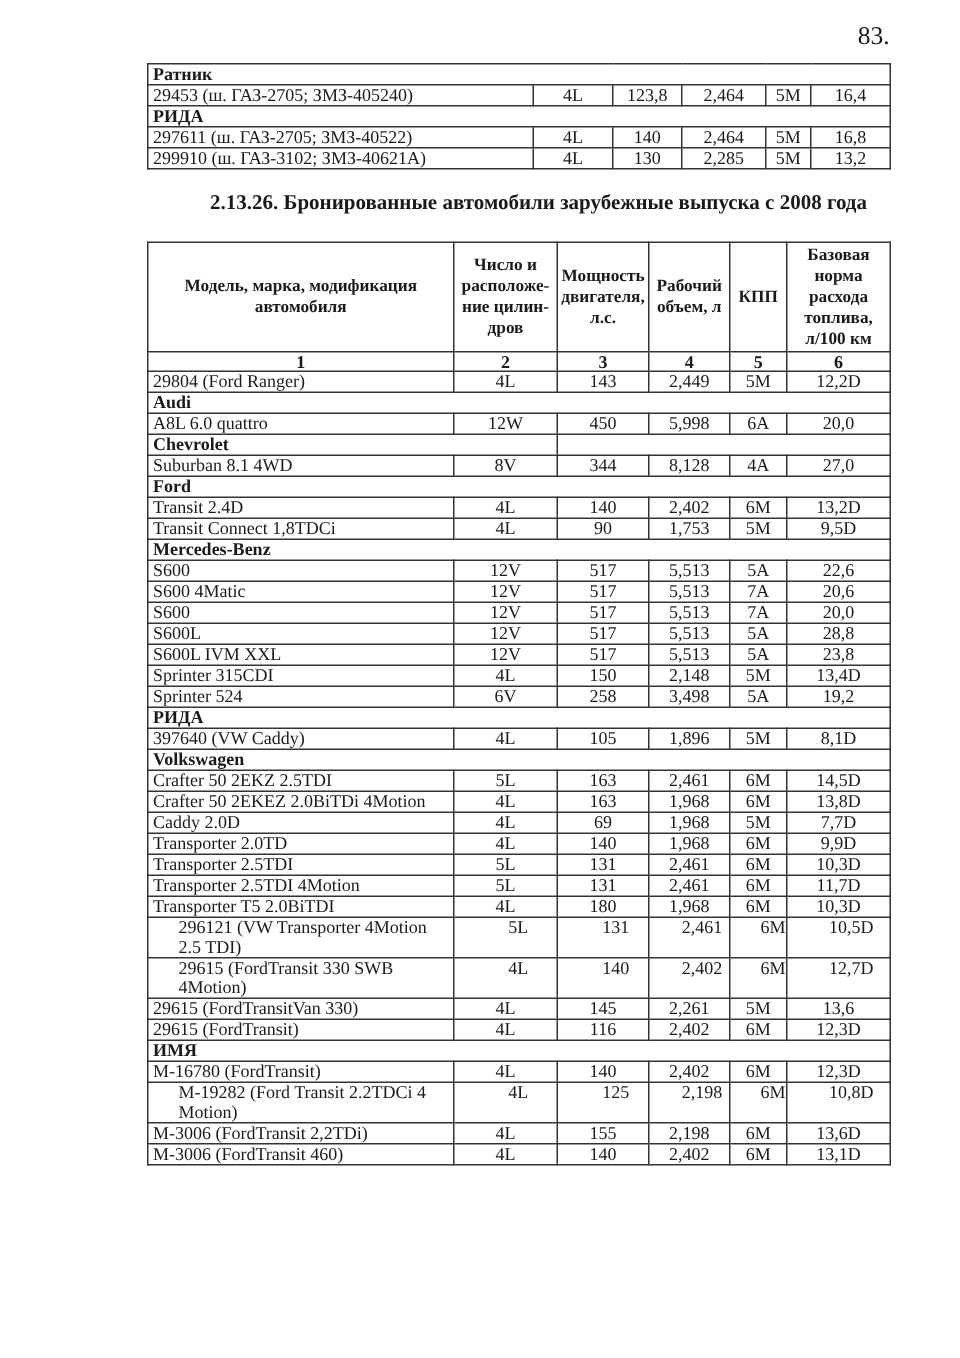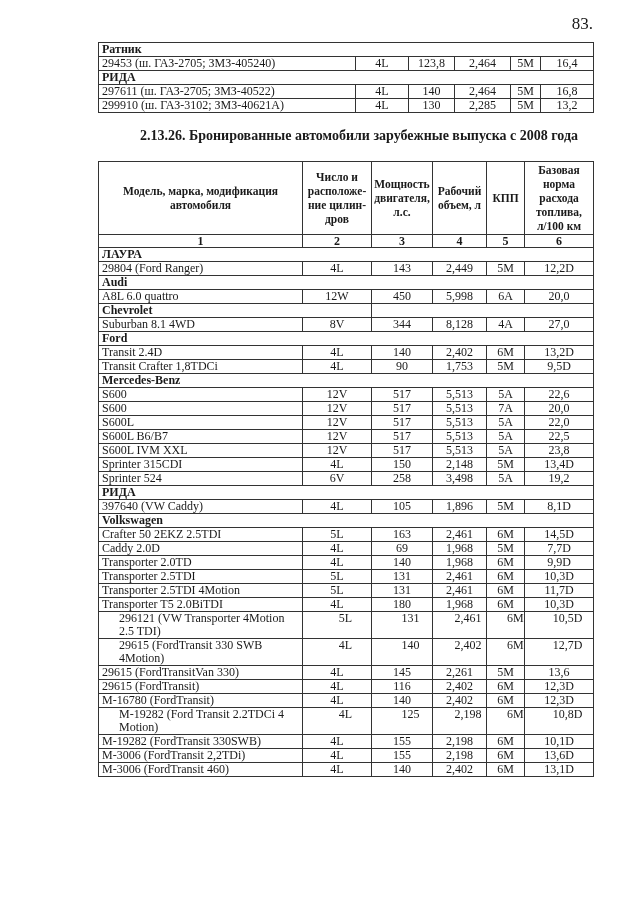--- a/index.html
+++ b/index.html
@@ -92,23 +92,20 @@
     <tr class="numrow">
       <td>1</td>
       <td>2</td>
       <td>3</td>
       <td>4</td>
       <td>5</td>
       <td>6</td>
     </tr>
   </thead>
   <tbody id="main-tbody">
-      <tr>
-        <td class="grp" colspan="6">ЛАУРА</td>
-      </tr>
       <tr class="data">
         <td>29804 (Ford Ranger)</td>
         <td class="c">4L</td>
         <td class="c">143</td>
         <td class="c">2,449</td>
         <td class="c">5M</td>
         <td class="c">12,2D</td>
       </tr>
       <tr>
         <td class="grp" colspan="6">Audi</td>
@@ -138,61 +135,61 @@
       </tr>
       <tr class="data">
         <td>Transit 2.4D</td>
         <td class="c">4L</td>
         <td class="c">140</td>
         <td class="c">2,402</td>
         <td class="c">6M</td>
         <td class="c">13,2D</td>
       </tr>
       <tr class="data">
-        <td>Transit Crafter 1,8TDCi</td>
+        <td>Transit Connect 1,8TDCi</td>
         <td class="c">4L</td>
         <td class="c">90</td>
         <td class="c">1,753</td>
         <td class="c">5M</td>
         <td class="c">9,5D</td>
       </tr>
       <tr>
         <td class="grp" colspan="6">Mercedes-Benz</td>
       </tr>
       <tr class="data">
         <td>S600</td>
         <td class="c">12V</td>
         <td class="c">517</td>
         <td class="c">5,513</td>
         <td class="c">5A</td>
         <td class="c">22,6</td>
       </tr>
       <tr class="data">
+        <td>S600 4Matic</td>
+        <td class="c">12V</td>
+        <td class="c">517</td>
+        <td class="c">5,513</td>
+        <td class="c">7A</td>
+        <td class="c">20,6</td>
+      </tr>
+      <tr class="data">
         <td>S600</td>
         <td class="c">12V</td>
         <td class="c">517</td>
         <td class="c">5,513</td>
         <td class="c">7A</td>
         <td class="c">20,0</td>
       </tr>
       <tr class="data">
         <td>S600L</td>
         <td class="c">12V</td>
         <td class="c">517</td>
         <td class="c">5,513</td>
         <td class="c">5A</td>
-        <td class="c">22,0</td>
-      </tr>
-      <tr class="data">
-        <td>S600L B6/B7</td>
-        <td class="c">12V</td>
-        <td class="c">517</td>
-        <td class="c">5,513</td>
-        <td class="c">5A</td>
-        <td class="c">22,5</td>
+        <td class="c">28,8</td>
       </tr>
       <tr class="data">
         <td>S600L IVM XXL</td>
         <td class="c">12V</td>
         <td class="c">517</td>
         <td class="c">5,513</td>
         <td class="c">5A</td>
         <td class="c">23,8</td>
       </tr>
       <tr class="data">
@@ -227,20 +224,28 @@
       </tr>
       <tr class="data">
         <td>Crafter 50 2EKZ 2.5TDI</td>
         <td class="c">5L</td>
         <td class="c">163</td>
         <td class="c">2,461</td>
         <td class="c">6M</td>
         <td class="c">14,5D</td>
       </tr>
       <tr class="data">
+        <td>Crafter 50 2EKEZ 2.0BiTDi 4Motion</td>
+        <td class="c">4L</td>
+        <td class="c">163</td>
+        <td class="c">1,968</td>
+        <td class="c">6M</td>
+        <td class="c">13,8D</td>
+      </tr>
+      <tr class="data">
         <td>Caddy 2.0D</td>
         <td class="c">4L</td>
         <td class="c">69</td>
         <td class="c">1,968</td>
         <td class="c">5M</td>
         <td class="c">7,7D</td>
       </tr>
       <tr class="data">
         <td>Transporter 2.0TD</td>
         <td class="c">4L</td>
@@ -298,50 +303,45 @@
         <td class="c">13,6</td>
       </tr>
       <tr class="data">
         <td>29615 (FordTransit)</td>
         <td class="c">4L</td>
         <td class="c">116</td>
         <td class="c">2,402</td>
         <td class="c">6M</td>
         <td class="c">12,3D</td>
       </tr>
+      <tr>
+        <td class="grp" colspan="6">ИМЯ</td>
+      </tr>
       <tr class="data">
         <td>M-16780 (FordTransit)</td>
         <td class="c">4L</td>
         <td class="c">140</td>
         <td class="c">2,402</td>
         <td class="c">6M</td>
         <td class="c">12,3D</td>
       </tr>
       <tr class="tall">
         <td class="wrap">M-19282 (Ford Transit 2.2TDCi 4 Motion)</td>
         <td class="c">4L</td>
         <td class="c">125</td>
         <td class="c">2,198</td>
         <td class="c">6M</td>
         <td class="c">10,8D</td>
       </tr>
       <tr class="data">
-        <td>M-19282 (FordTransit 330SWB)</td>
+        <td>M-3006 (FordTransit 2,2TDi)</td>
         <td class="c">4L</td>
         <td class="c">155</td>
         <td class="c">2,198</td>
         <td class="c">6M</td>
-        <td class="c">10,1D</td>
-      </tr>
-      <tr class="data">
-        <td>M-3006 (FordTransit 2,2TDi)</td>
-        <td class="c">4L</td>
-        <td class="c">155</td>
-        <td class="c">2,198</td>
-        <td class="c">6M</td>
         <td class="c">13,6D</td>
       </tr>
       <tr class="data">
         <td>M-3006 (FordTransit 460)</td>
         <td class="c">4L</td>
         <td class="c">140</td>
         <td class="c">2,402</td>
         <td class="c">6M</td>
         <td class="c">13,1D</td>
       </tr>

